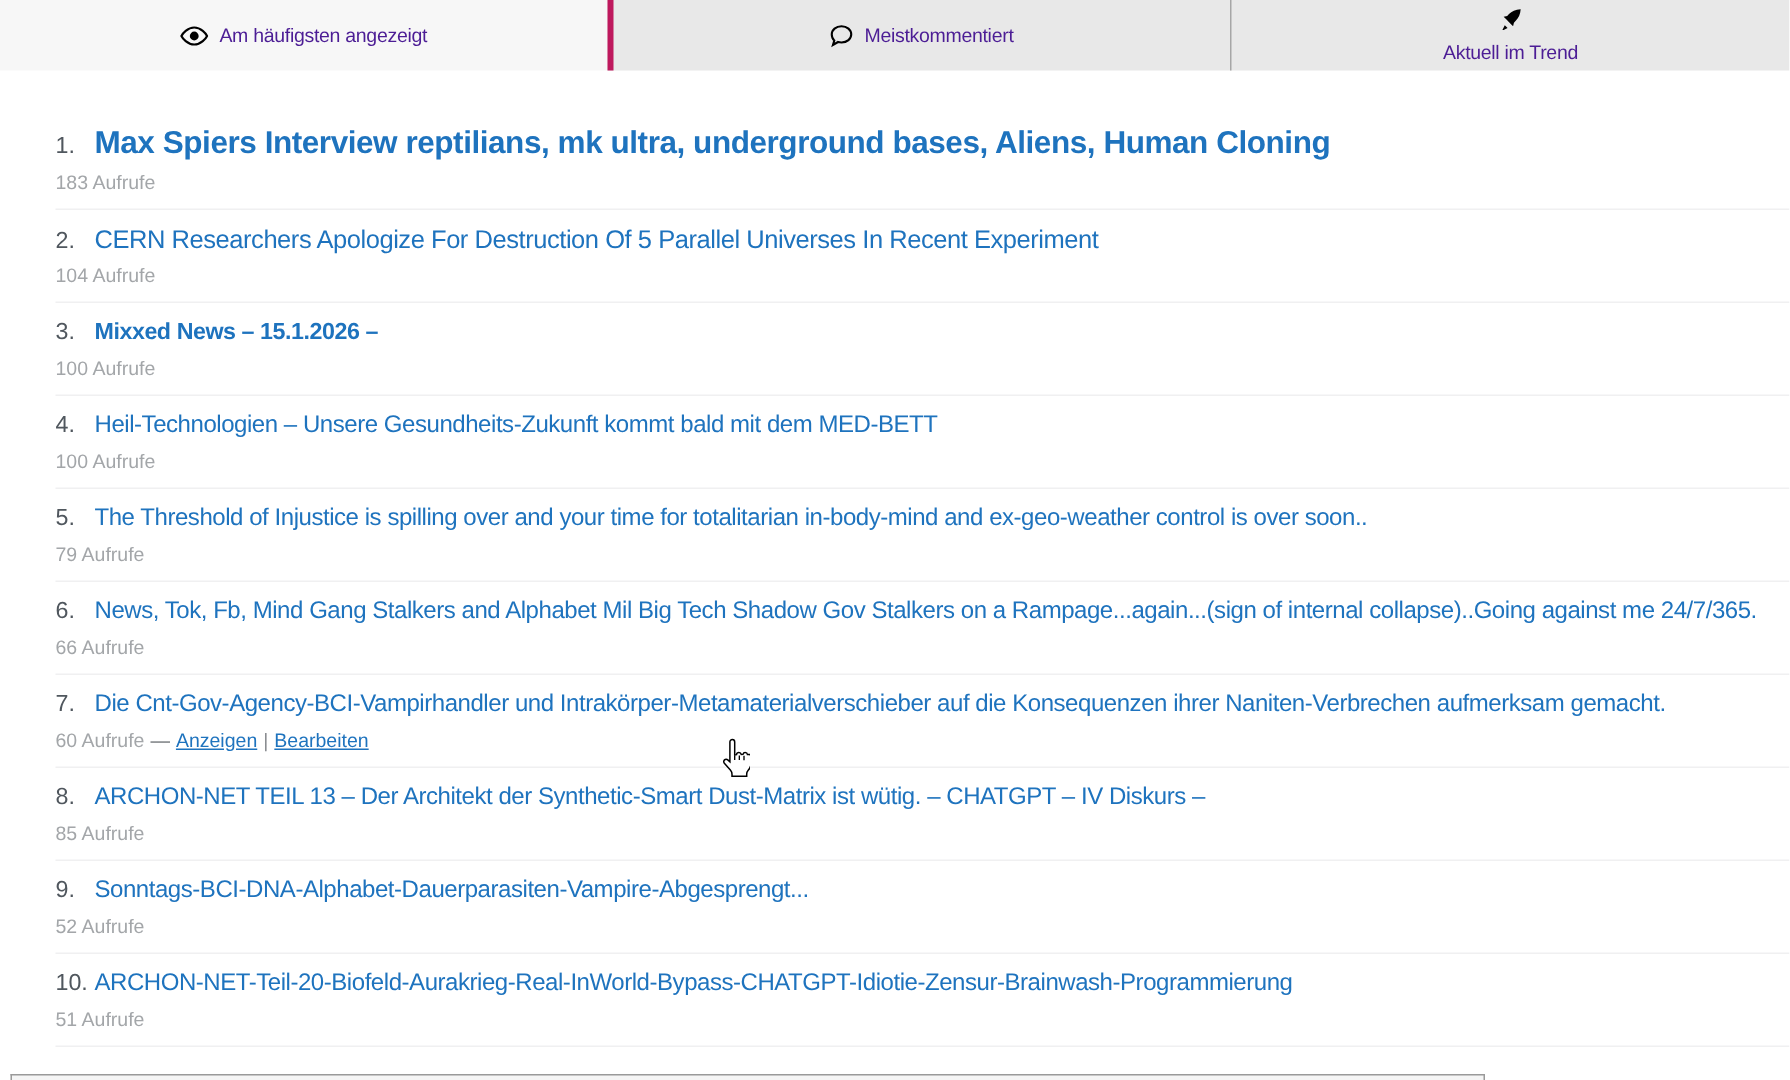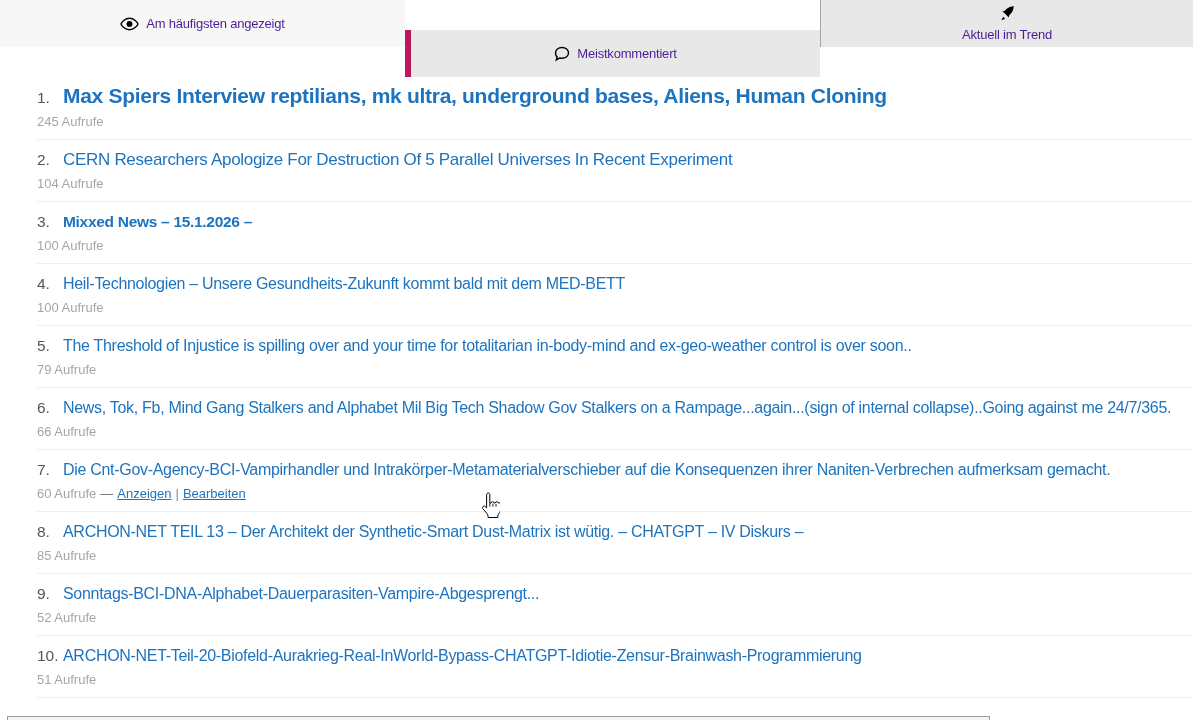--- a/index.html
+++ b/index.html
@@ -13,21 +13,21 @@
     background:#ffffff;font-family:"Liberation Sans",sans-serif;
   }
   
   .tabbar{display:flex;width:100%;height:47px;}
   .tab{
     display:flex;align-items:center;justify-content:center;gap:7px;
     background:var(--tab-bg);height:47px;cursor:pointer;
     font-size:13px;color:#4c1d95;letter-spacing:-0.2px;
   }
   .tab:nth-child(1){width:405px;}
-  .tab:nth-child(2){width:415px;border-left:6px solid #be185d;margin-top:30px;}
+  .tab:nth-child(2){width:415px;border-left:4px solid #be185d;}
   .tab:nth-child(3){width:373px;border-left:1px solid #a6a6a6;flex-direction:column;}
   .tab.active{background:var(--tab-active-bg);}
   .tab-icon{display:inline-flex;align-items:center;}
   .tab-icon svg{display:block;}
   
   ol.post-list{
     list-style:none;margin:27px 0 0 0;padding:0 0 0 37px;
   }
   ol.post-list li{
     padding:8px 0 8px 0;border-bottom:1px solid var(--row-border);
@@ -84,21 +84,21 @@
       <span class="tab-icon">
         <svg width="15" height="15" viewBox="0 0 16 16">
           <path d="M14.6 1.2c-3.6.2-6.3 1.6-8.2 3.5L5.1 6 2.6 6.6l2 2 2.7 2.7 2 2 .6-2.5 1.3-1.3c1.9-1.9 3.3-4.6 3.5-8.2l-.1-.1zM3.4 12.6l-2 4 4-2z" fill="#000"></path>
         </svg>
       </span>
       <span>Aktuell im Trend</span>
     </div>
   </div>
 
 <ol class="post-list">
-    <li><span class="rank">1.</span><a class="title t-xl">Max Spiers Interview reptilians, mk ultra, underground bases, Aliens, Human Cloning</a><div class="meta"><span>245 Aufrufe</span></div></li>
+    <li><span class="rank">1.</span><a class="title t-xl">Max Spiers Interview reptilians, mk ultra, underground bases, Aliens, Human Cloning</a><div class="meta"><span>183 Aufrufe</span></div></li>
     <li><span class="rank">2.</span><a class="title t-lg">CERN Researchers Apologize For Destruction Of 5 Parallel Universes In Recent Experiment</a><div class="meta"><span>104 Aufrufe</span></div></li>
     <li><span class="rank">3.</span><a class="title t-md-bold">Mixxed News – 15.1.2026 –</a><div class="meta"><span>100 Aufrufe</span></div></li>
     <li><span class="rank">4.</span><a class="title t-normal">Heil-Technologien – Unsere Gesundheits-Zukunft kommt bald mit dem MED-BETT</a><div class="meta"><span>100 Aufrufe</span></div></li>
     <li><span class="rank">5.</span><a class="title t-normal">The Threshold of Injustice is spilling over and your time for totalitarian in-body-mind and ex-geo-weather control is over soon..</a><div class="meta"><span>79 Aufrufe</span></div></li>
     <li><span class="rank">6.</span><a class="title t-normal">News, Tok, Fb, Mind Gang Stalkers and Alphabet Mil Big Tech Shadow Gov Stalkers on a Rampage...again...(sign of internal collapse)..Going against me 24/7/365.</a><div class="meta"><span>66 Aufrufe</span></div></li>
     <li><span class="rank">7.</span><a class="title t-normal hovered">Die Cnt-Gov-Agency-BCI-Vampirhandler und Intrakörper-Metamaterialverschieber auf die Konsequenzen ihrer Naniten-Verbrechen aufmerksam gemacht.</a><div class="meta"><span>60 Aufrufe</span><span class="sep">—</span><a class="action">Anzeigen</a><span class="pipe">|</span><a class="action">Bearbeiten</a></div></li>
     <li><span class="rank">8.</span><a class="title t-normal">ARCHON-NET TEIL 13 – Der Architekt der Synthetic-Smart Dust-Matrix ist wütig. – CHATGPT – IV Diskurs –</a><div class="meta"><span>85 Aufrufe</span></div></li>
     <li><span class="rank">9.</span><a class="title t-normal">Sonntags-BCI-DNA-Alphabet-Dauerparasiten-Vampire-Abgesprengt...</a><div class="meta"><span>52 Aufrufe</span></div></li>
     <li><span class="rank">10.</span><a class="title t-normal">ARCHON-NET-Teil-20-Biofeld-Aurakrieg-Real-InWorld-Bypass-CHATGPT-Idiotie-Zensur-Brainwash-Programmierung</a><div class="meta"><span>51 Aufrufe</span></div></li>
   </ol>

